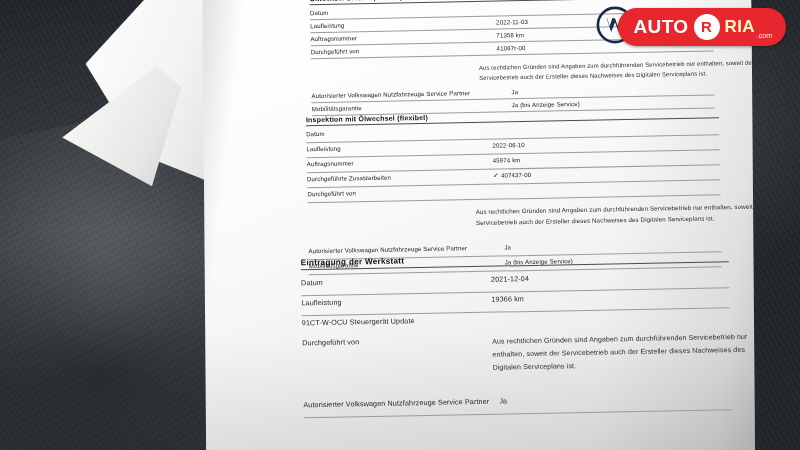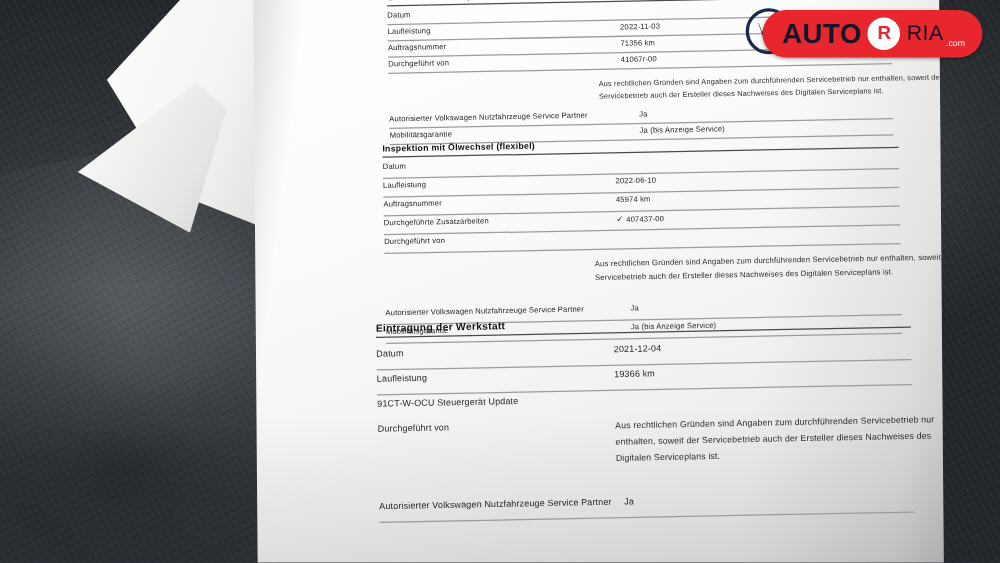--- a/index.html
+++ b/index.html
@@ -122,33 +122,33 @@
   #ria{
     position:absolute;right:14px;top:8px;height:38px;
     display:flex;align-items:center;
   }
   .ria-pill{
     height:38px;border-radius:19px;background:#e8262d;
     display:flex;align-items:center;padding:0 14px 0 16px;
     box-shadow:0 1px 3px rgba(0,0,0,.4);
   }
   .ria-auto{
-    color:#0f172a;font-weight:bold;font-size:22px;letter-spacing:.02em;
+    color:#ffffff;font-weight:bold;font-size:19px;letter-spacing:.02em;
     font-family:"Liberation Sans", sans-serif;
   }
   .ria-circle{
     width:26px;height:26px;border-radius:50%;background:#fff;
     margin:0 5px;display:flex;align-items:center;justify-content:center;
   }
   .ria-circle span{
     color:#e8262d;font-weight:bold;font-size:15px;line-height:15px;
     transform:translateY(-1px);
   }
   .ria-ria{
-    color:#0f172a;font-weight:normal;font-size:17px;letter-spacing:.02em;
+    color:#fef9c3;font-weight:bold;font-size:17px;letter-spacing:.02em;
   }
   .ria-com{
     color:#fff;font-size:7px;align-self:flex-end;margin:0 0 7px 2px;opacity:.95;
   }
 </style>
 </head>
 <body>
 
 <div id="bg">
   <div id="bg-hiliteA"></div>

